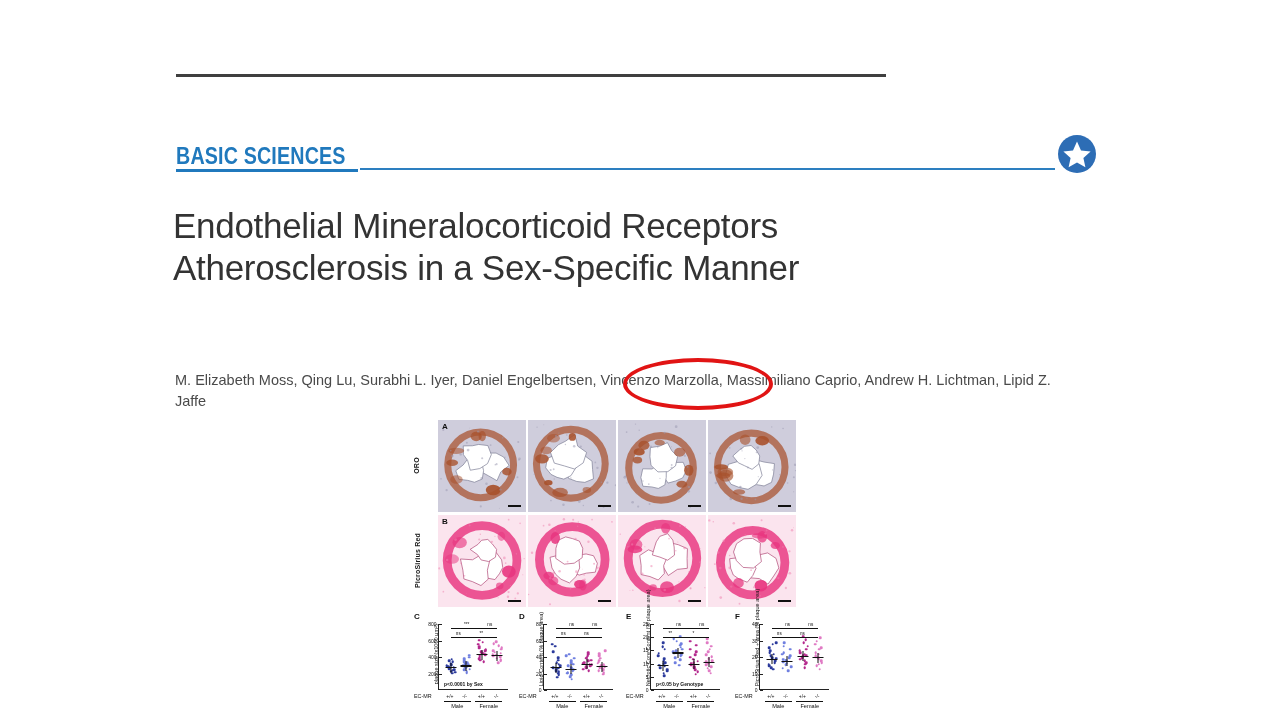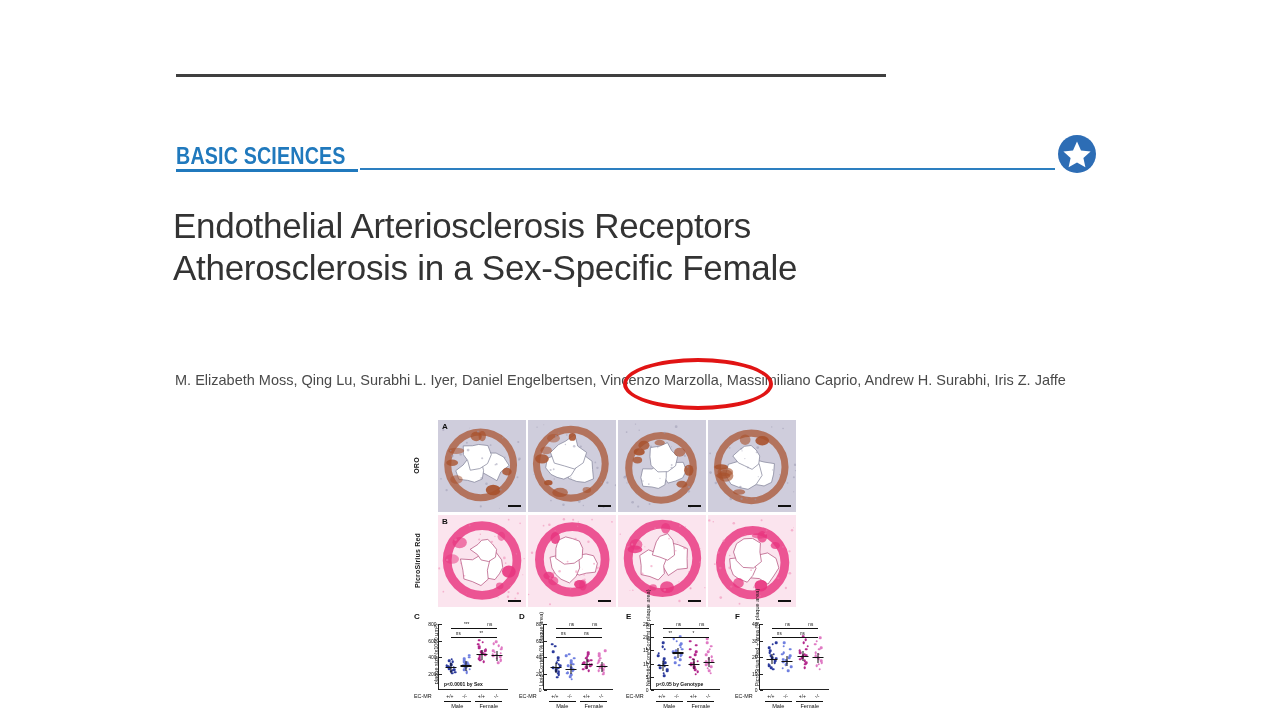--- a/index.html
+++ b/index.html
@@ -243,25 +243,25 @@
 
   <div id="section-label">BASIC SCIENCES</div>
   <div id="section-label-underline"></div>
   <div id="section-rule"></div>
   <svg id="star-badge" viewBox="0 0 40 40">
     <circle cx="20" cy="20" r="19" fill="#2d6db5"></circle>
     <path d="M20 7.5 L24.0 16.4 L33.6 17.4 L26.4 23.9 L28.4 33.3 L20 28.4 L11.6 33.3 L13.6 23.9 L6.4 17.4 L16.0 16.4 Z" fill="#ffffff"></path>
   </svg>
 
   <div id="article-title">
-    <span class="tl">Endothelial Arteriosclerosis Receptors</span>
-    <span class="tl">Atherosclerosis in a Sex-Specific Female</span>
+    <span class="tl">Endothelial Mineralocorticoid Receptors</span>
+    <span class="tl">Atherosclerosis in a Sex-Specific Manner</span>
   </div>
 
-  <div id="authors">M. Elizabeth Moss, Qing Lu, Surabhi L. Iyer, Daniel Engelbertsen, Vincenzo Marzolla, Massimiliano Caprio, Andrew H. Surabhi, Iris Z. Jaffe</div>
+  <div id="authors">M. Elizabeth Moss, Qing Lu, Surabhi L. Iyer, Daniel Engelbertsen, Vincenzo Marzolla, Massimiliano Caprio, Andrew H. Lichtman, Lipid Z. Jaffe</div>
   <div id="highlight-ellipse"></div>
 
   <div id="figure">
     <div class="row-label" id="lbl-oro" style="left: -4px; top: 42px;">ORO</div>
     <div class="row-label" id="lbl-psr" style="left: -22px; top: 137px;">PicroSirius Red</div>
 
     <div class="panel-letter" style="left:30px; top:2px;">A</div>
     <div class="panel-letter" style="left:30px; top:97px;">B</div>
 
     <div class="micro-row" id="row-oro" style="left:26px; top:0px;">

